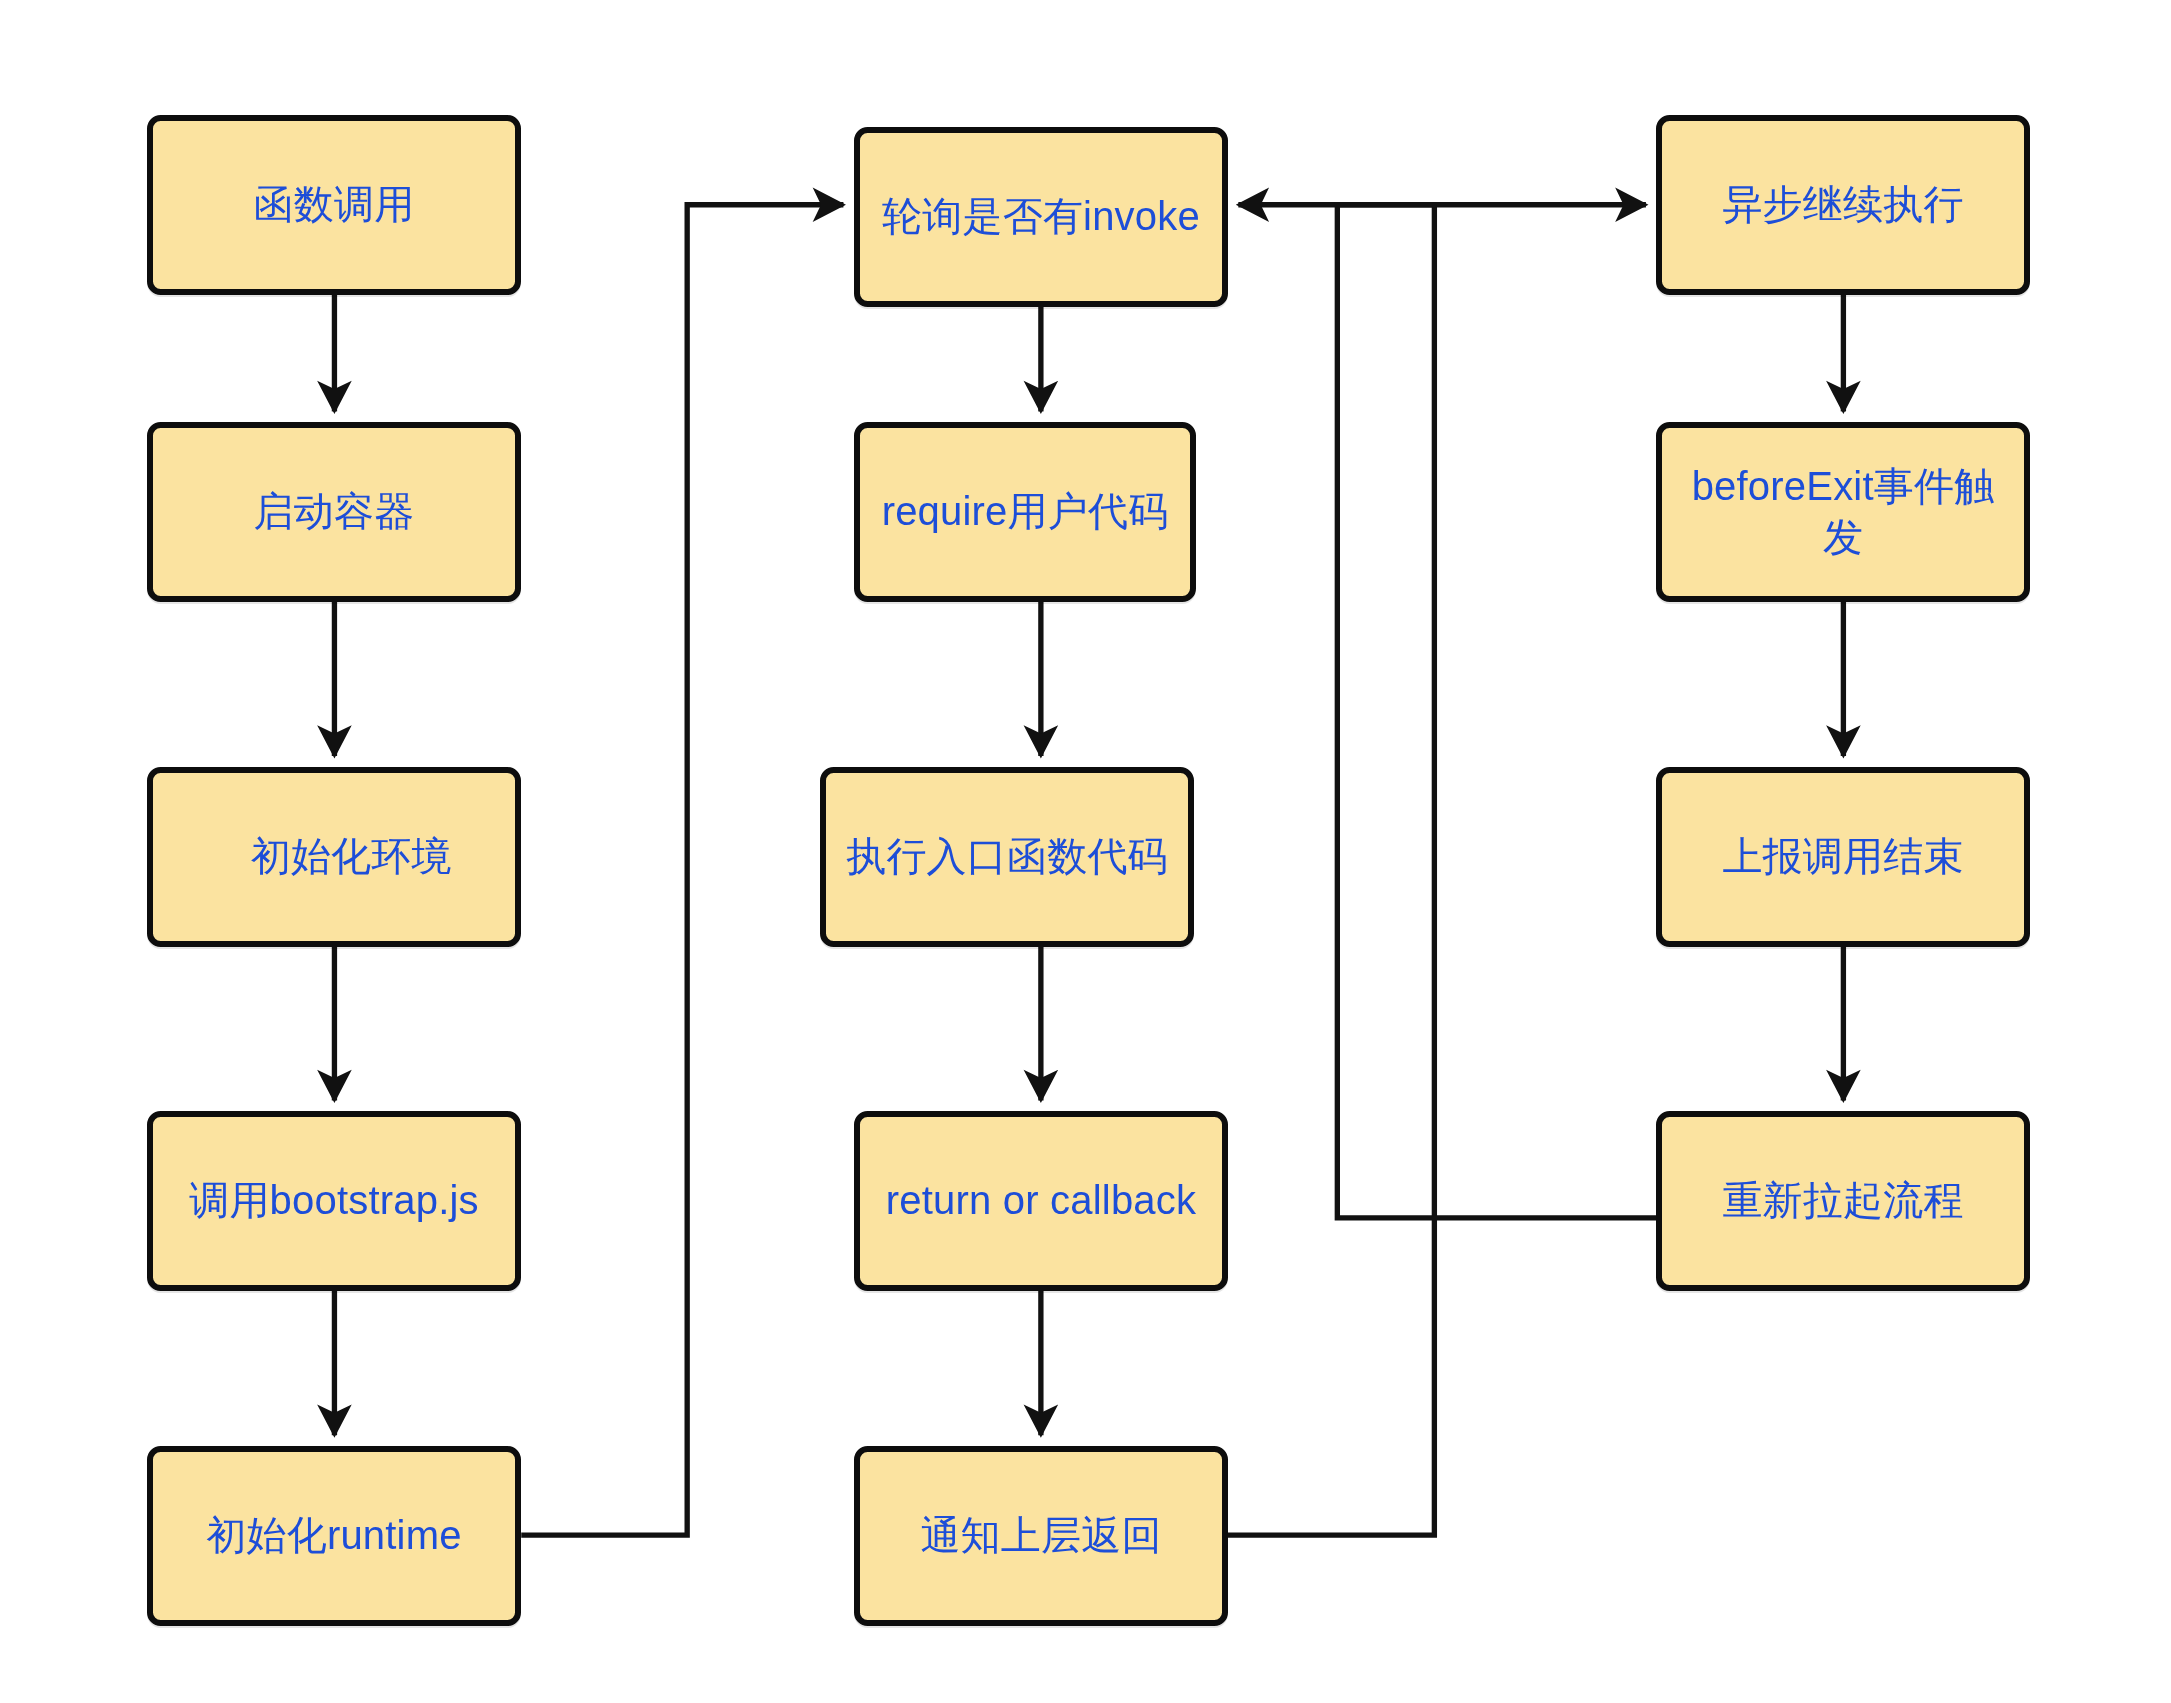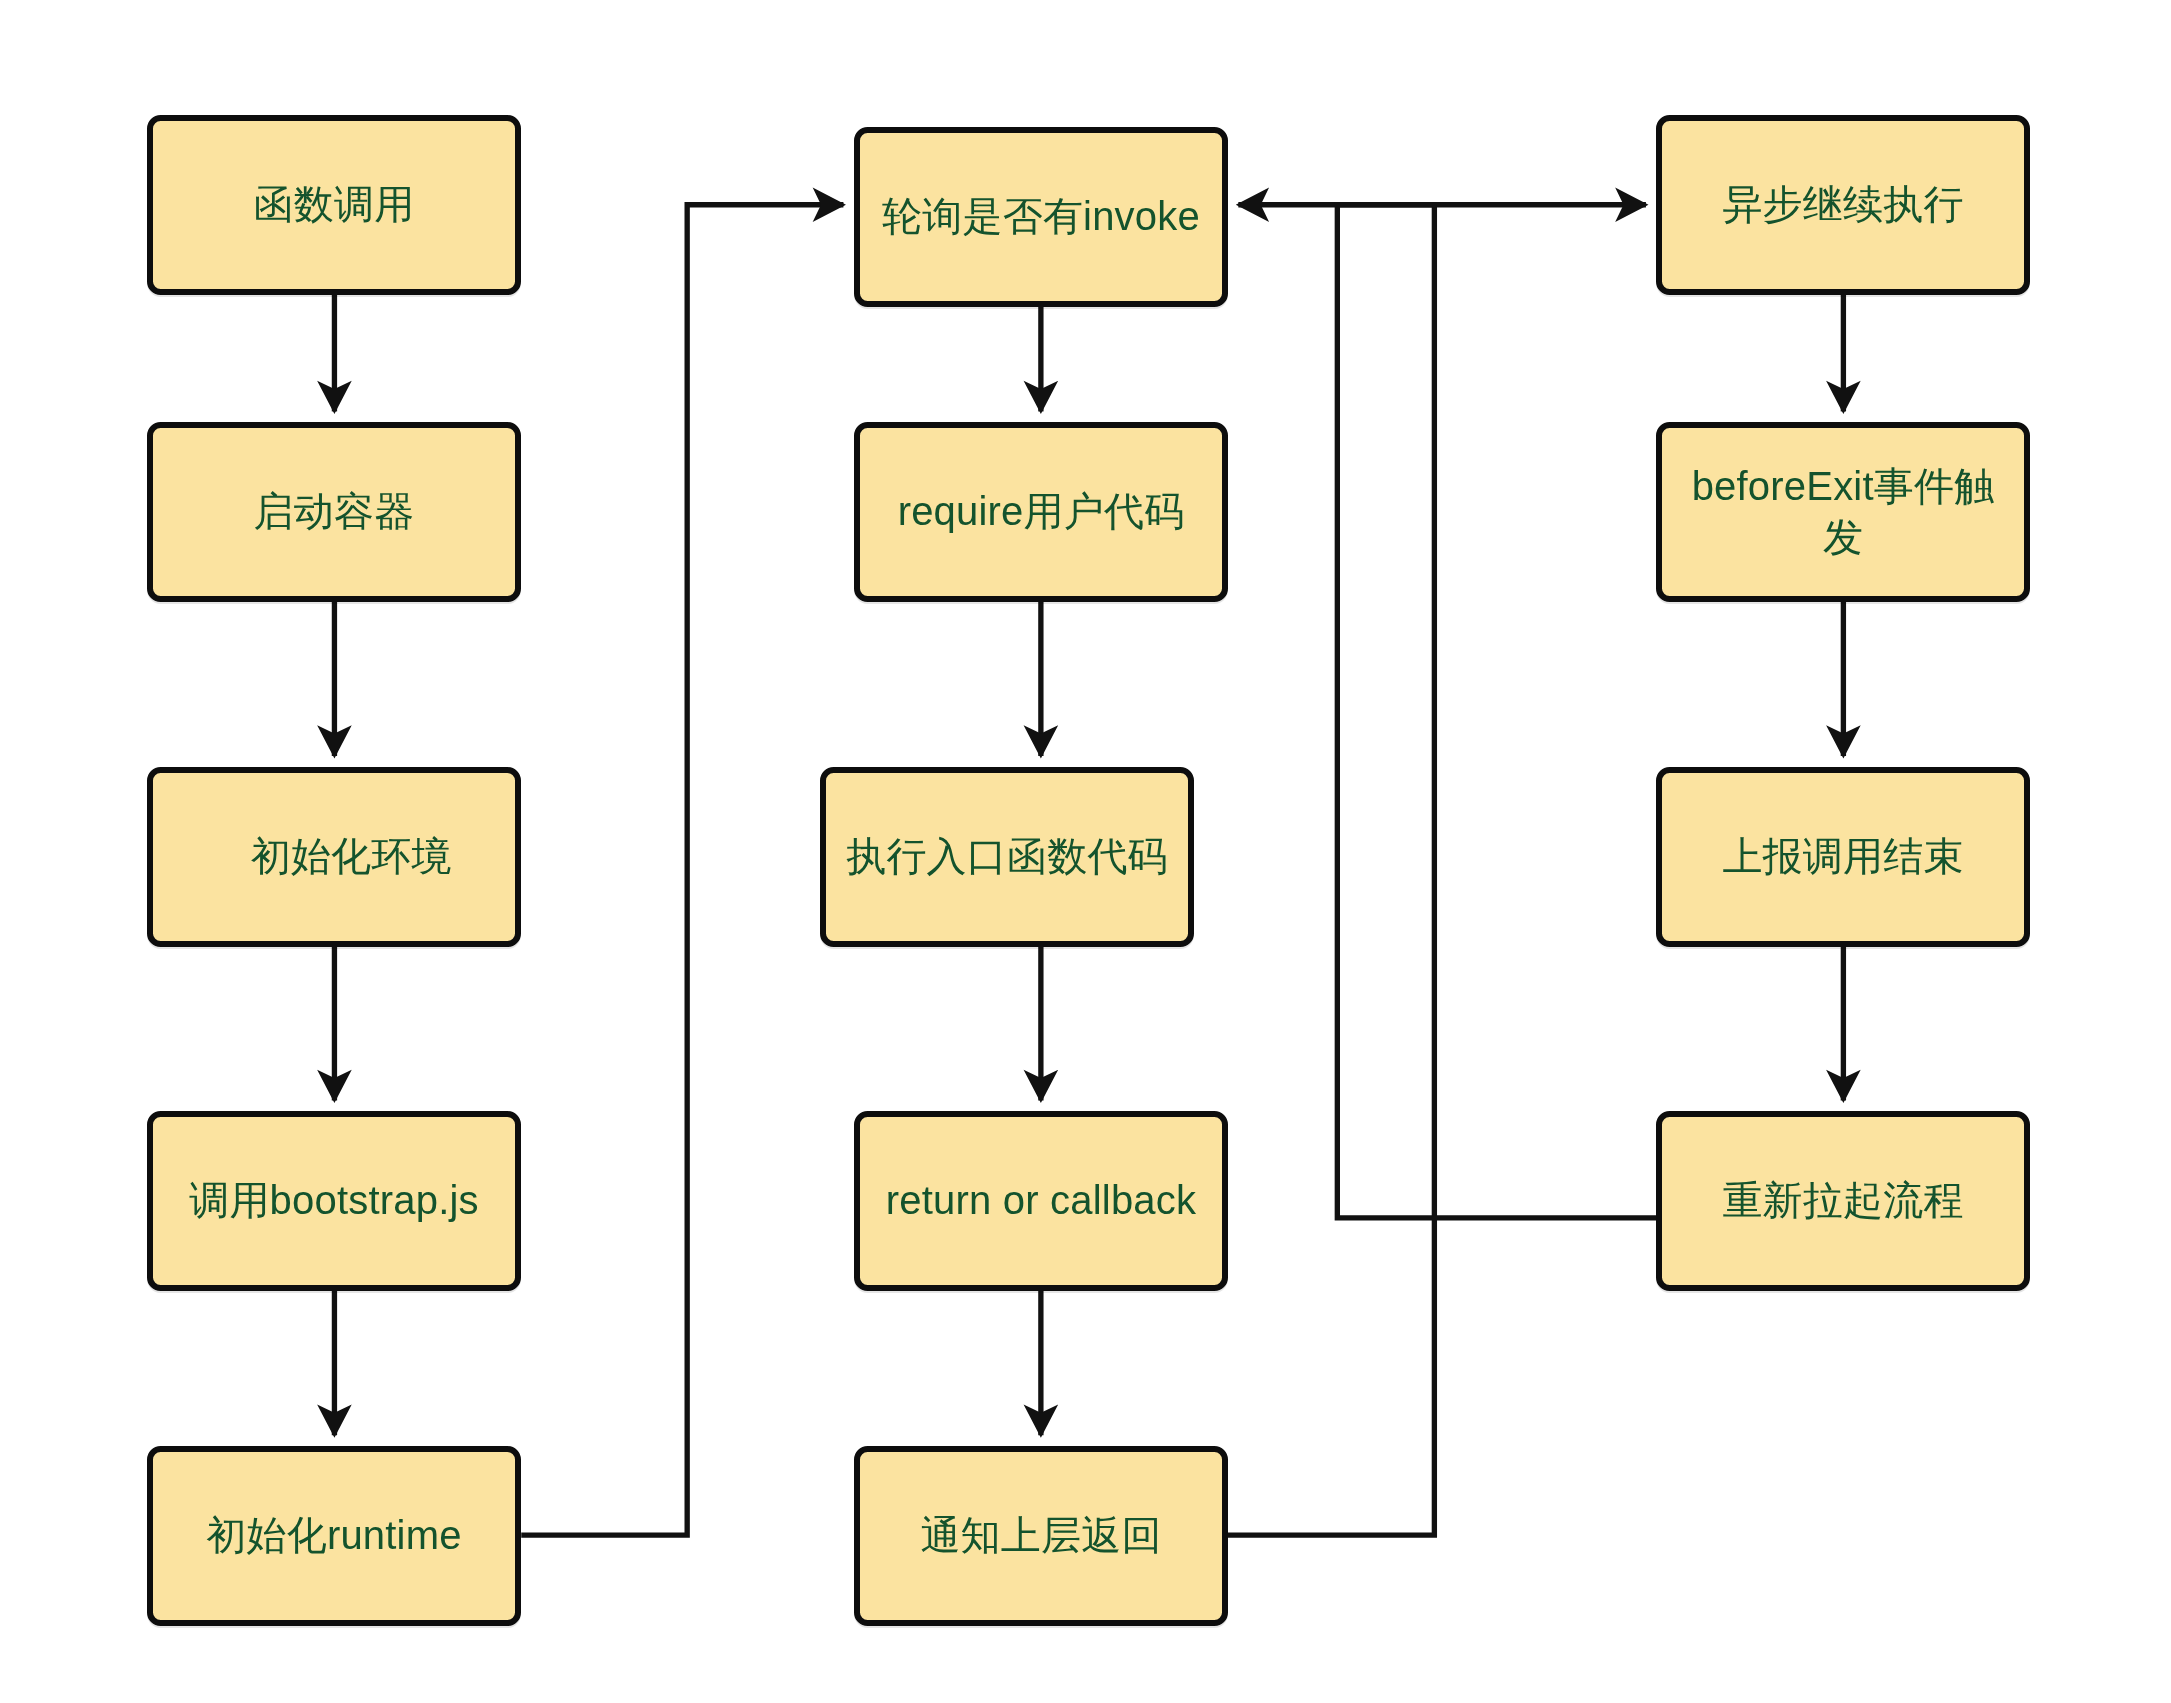--- a/index.html
+++ b/index.html
@@ -27,21 +27,21 @@
   .node {
     position: absolute;
     box-sizing: border-box;
     background: #fbe3a0;
     border: 6.8px solid #0d0d0d;
     border-radius: 13.6px;
     display: flex;
     align-items: center;
     justify-content: center;
     text-align: center;
-    color: #14532d;
+    color: #1d4ed8;
     font-size: 40px;
     line-height: 1.28;
     letter-spacing: 0.2px;
     padding: 5.8px 13.6px;
     box-shadow: 0 1.9px 0 rgba(0,0,0,0.10);
   }
   .node-label {
     display: block;
     width: 100%;
   }
@@ -99,21 +99,21 @@
   </div>
 
   <div class="node" style="left:147px; top:1446px; width:374px; height:180px;">
     <span class="node-label">初始化runtime</span>
   </div>
 
   <div class="node" style="left:854px; top:115px; width:374px; height:180px;margin-top:12px;">
     <span class="node-label">轮询是否有invoke</span>
   </div>
 
-  <div class="node" style="left:854px; top:422px; width:374px; height:180px;">
+  <div class="node" style="left:854px; top:422px; width:342px; height:180px;">
     <span class="node-label">require用户代码</span>
   </div>
 
   <div class="node" style="left:820px; top:767px; width:374px; height:180px;">
     <span class="node-label">执行入口函数代码</span>
   </div>
 
   <div class="node" style="left:854px; top:1111px; width:374px; height:180px;">
     <span class="node-label">return or callback</span>
   </div>

